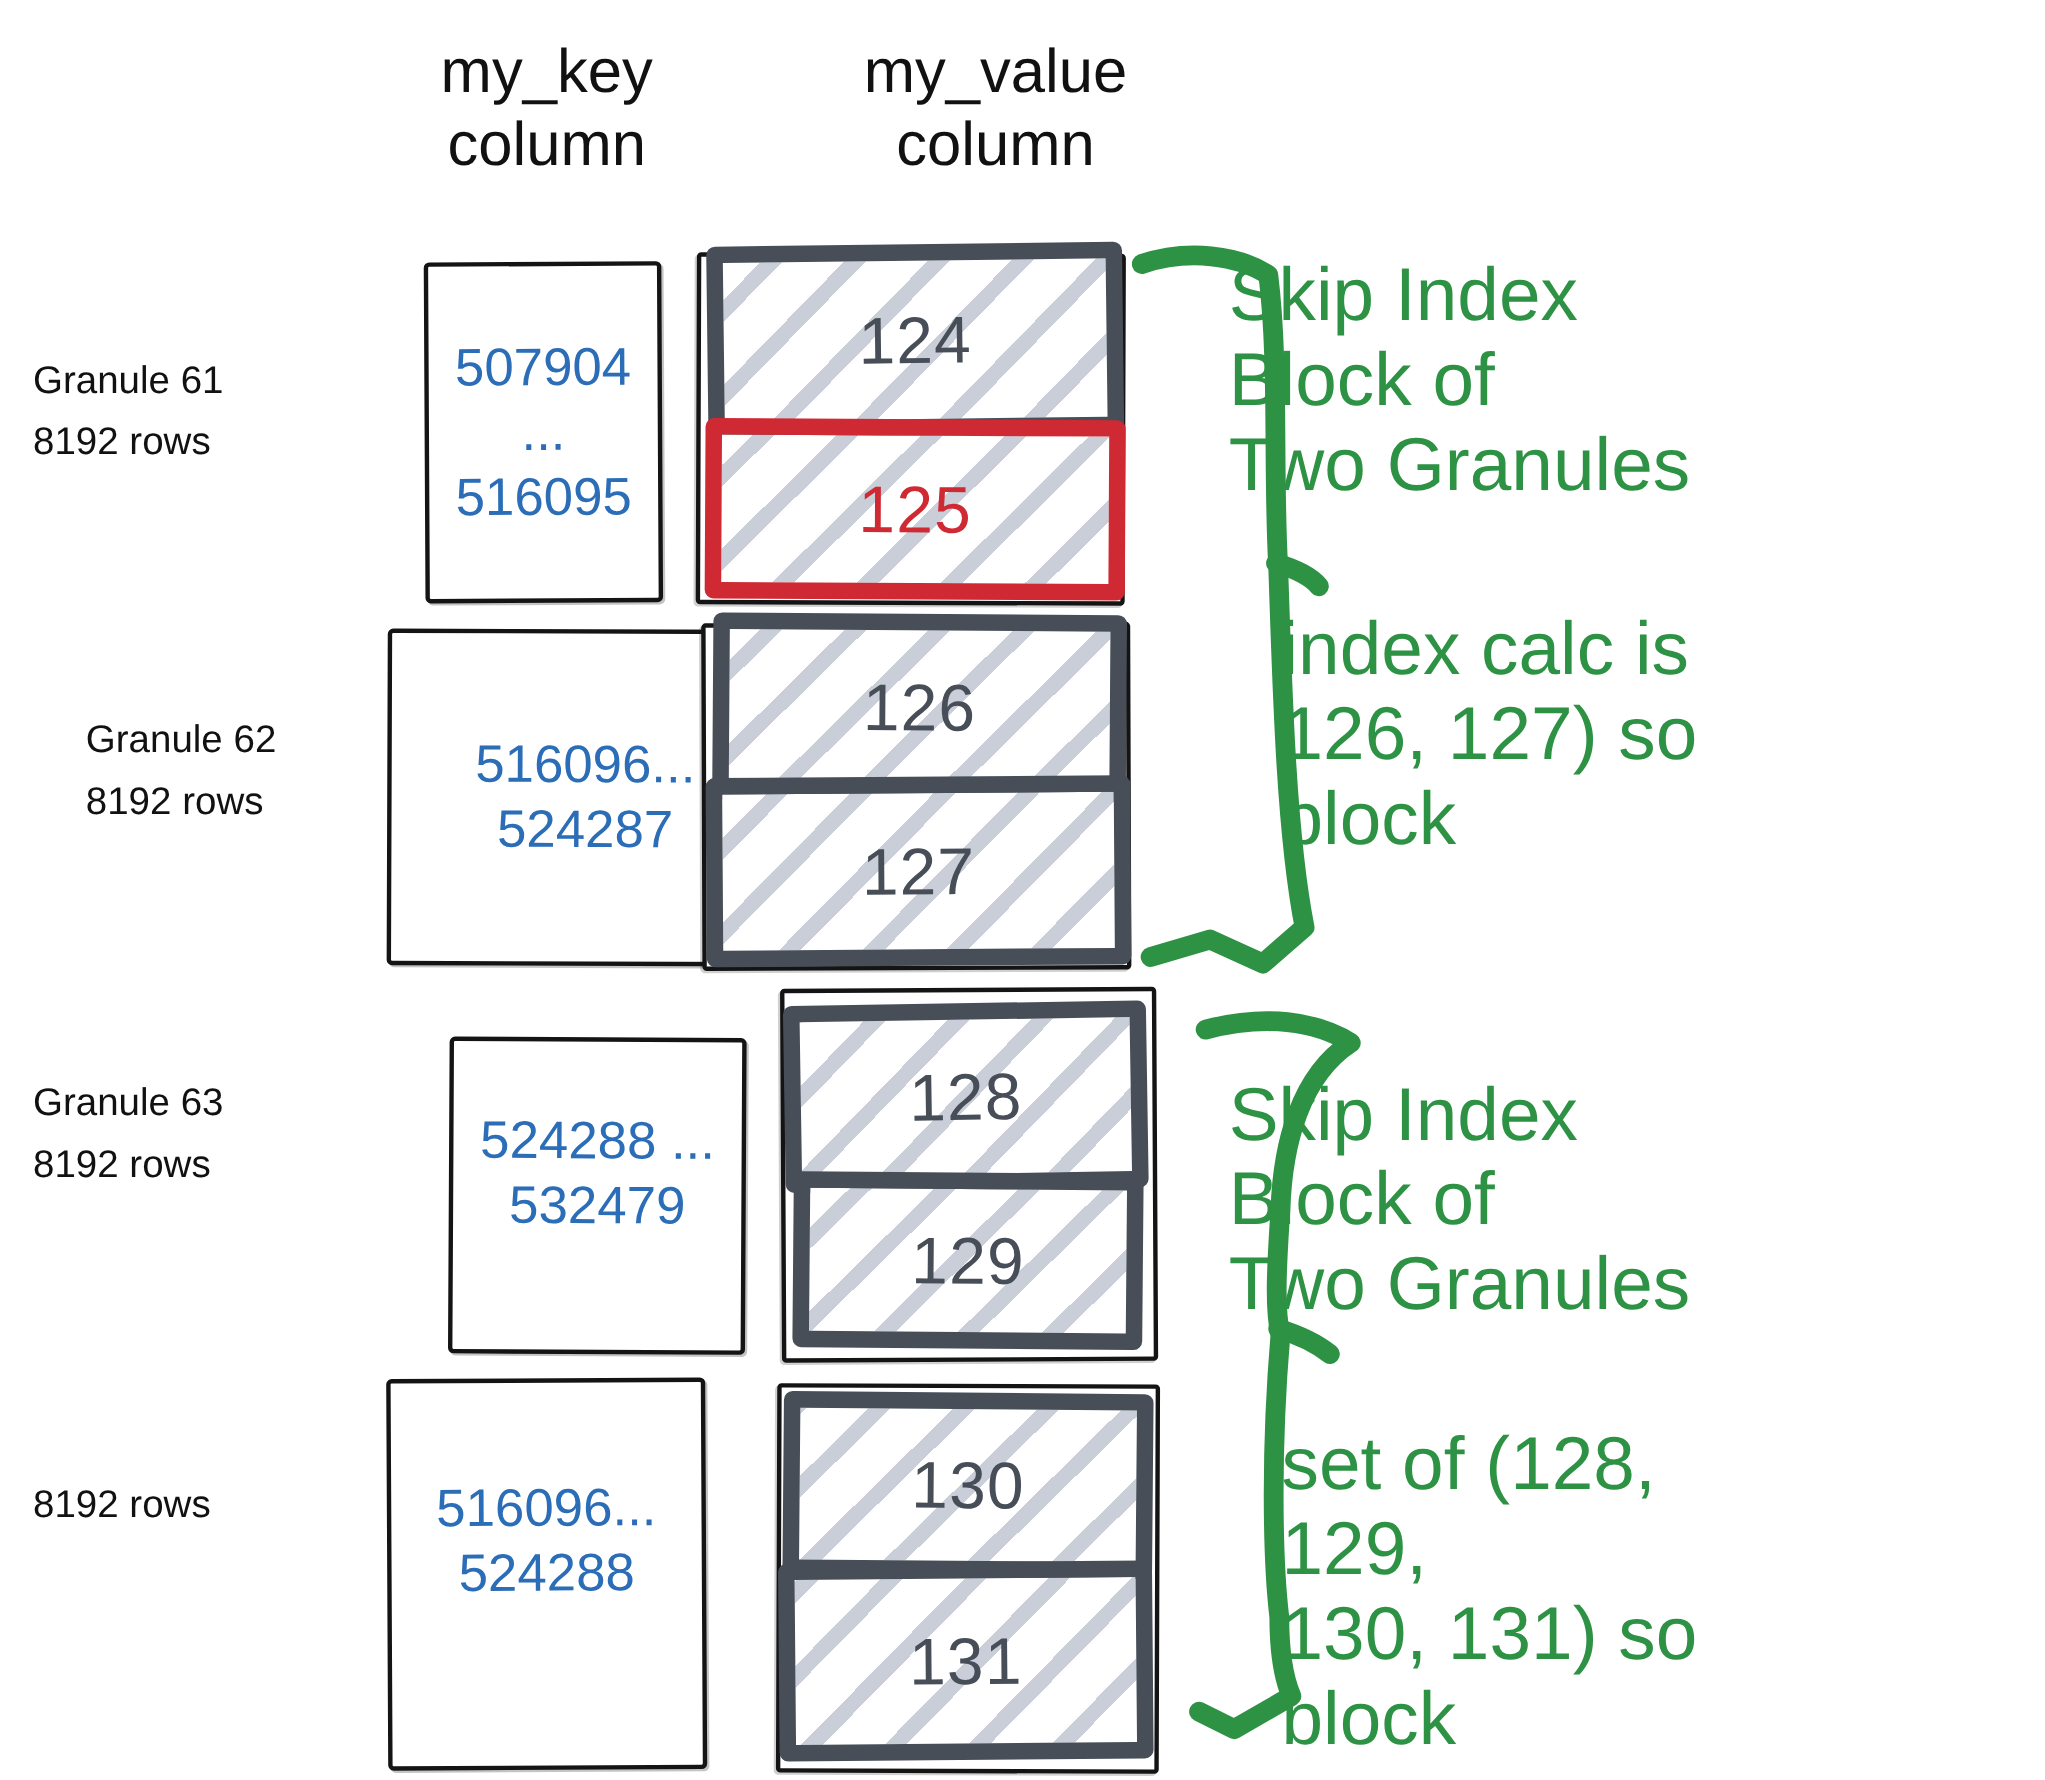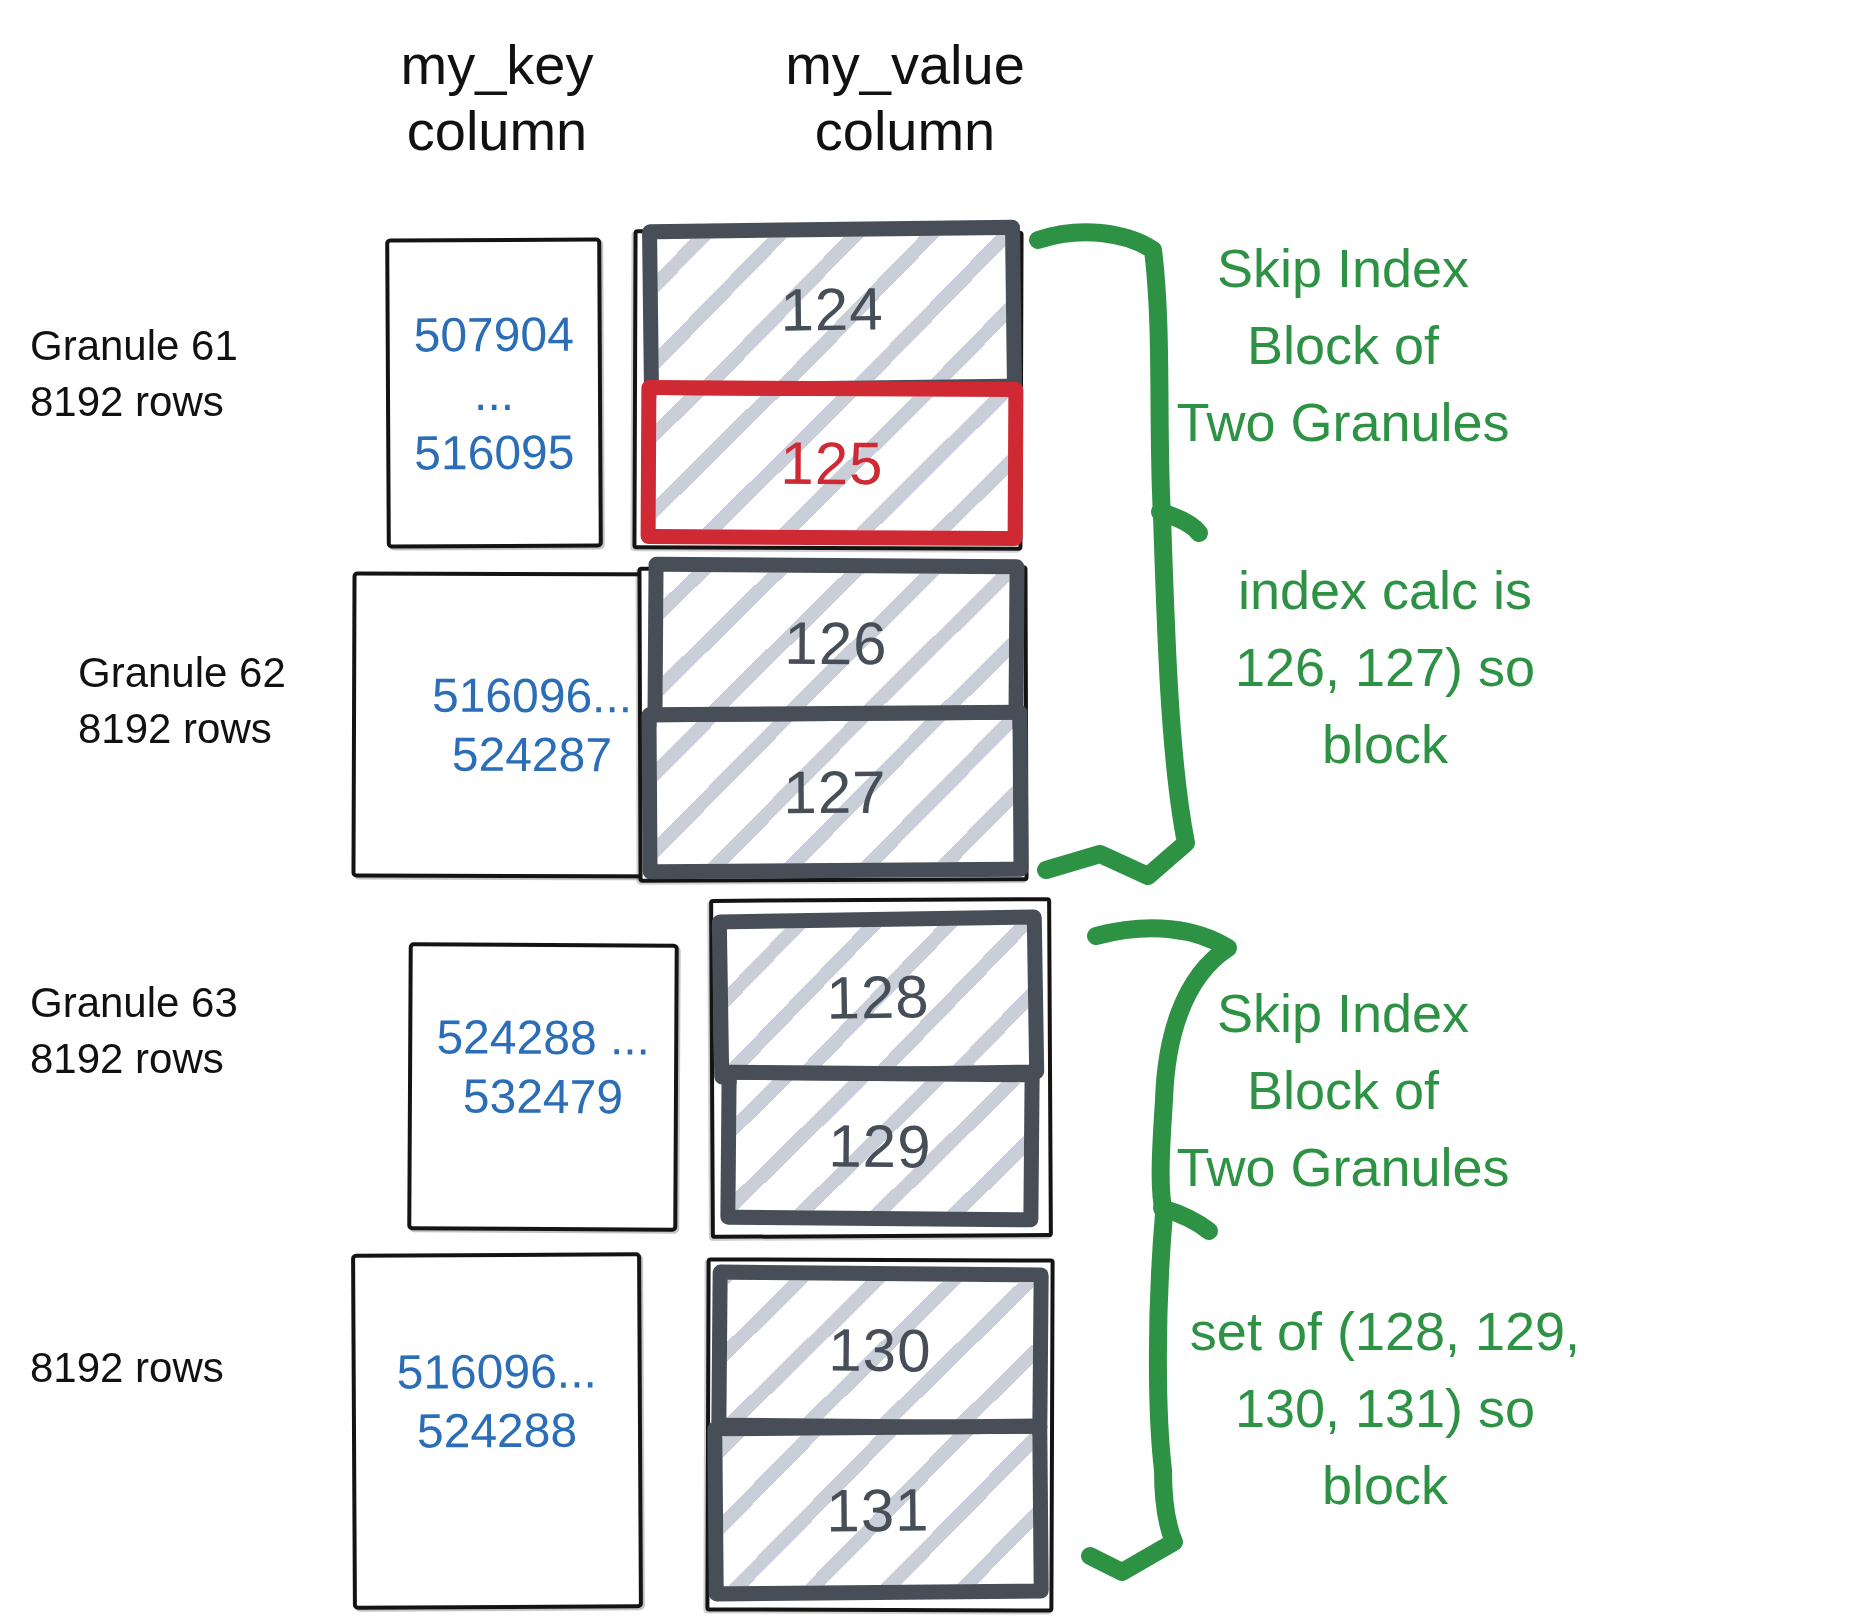--- a/index.html
+++ b/index.html
@@ -4,21 +4,21 @@
 <style>
   html,body{margin:0;padding:0;background:#ffffff;}
   #canvas{
     position:relative;width:1859px;height:1618px;background:#ffffff;overflow:hidden;
     font-family:"Liberation Sans", sans-serif;color:#141414;border-radius:25px;
   }
   .hdr{
     position:absolute;text-align:center;font-size:56px;line-height:66px;color:#111;
   }
   .glabel{
-    position:absolute;text-align:left;font-size:42px;line-height:56px;color:#111;width:260px;
+    position:absolute;text-align:left;font-size:35px;line-height:56px;color:#111;width:260px;
   }
   .keybox{
     position:absolute;border:4px solid #141414;border-radius:5px;background:#fff;
     display:flex;align-items:center;justify-content:center;flex-direction:column;
     box-shadow:2px 2px 0 rgba(20,20,20,.25);
   }
   .keytext{
     text-align:center;font-size:48px;line-height:59px;color:#2b6db6;
   }
   .voutline{
@@ -27,21 +27,21 @@
   }
   .block{
     position:absolute;border:15px solid #474e58;border-radius:8px;
     background:repeating-linear-gradient(-45deg,#ffffff 0 40px,#c9ced9 40px 54px);
     display:flex;align-items:center;justify-content:center;
   }
   .block .num{font-size:60px;color:#474e58;letter-spacing:1px;}
   .block.red{border-color:#cf2a33;}
   .block.red .num{color:#cf2a33;}
   .ann{
-    position:absolute;text-align:center;color:#2e9245;font-size:54px;line-height:77px;
+    position:absolute;text-align:left;color:#2e9245;font-size:68px;line-height:77px;
   }
   svg.brackets{position:absolute;left:0;top:0;width:1859px;height:1618px;pointer-events:none;}
   svg.brackets path{fill:none;stroke:#2e9245;stroke-width:18;stroke-linecap:round;stroke-linejoin:round;}
 </style>
 </head>
 <body>
 
 <div id="canvas">
 
   <div class="hdr" style="left:327px;top:32px;width:340px;">

